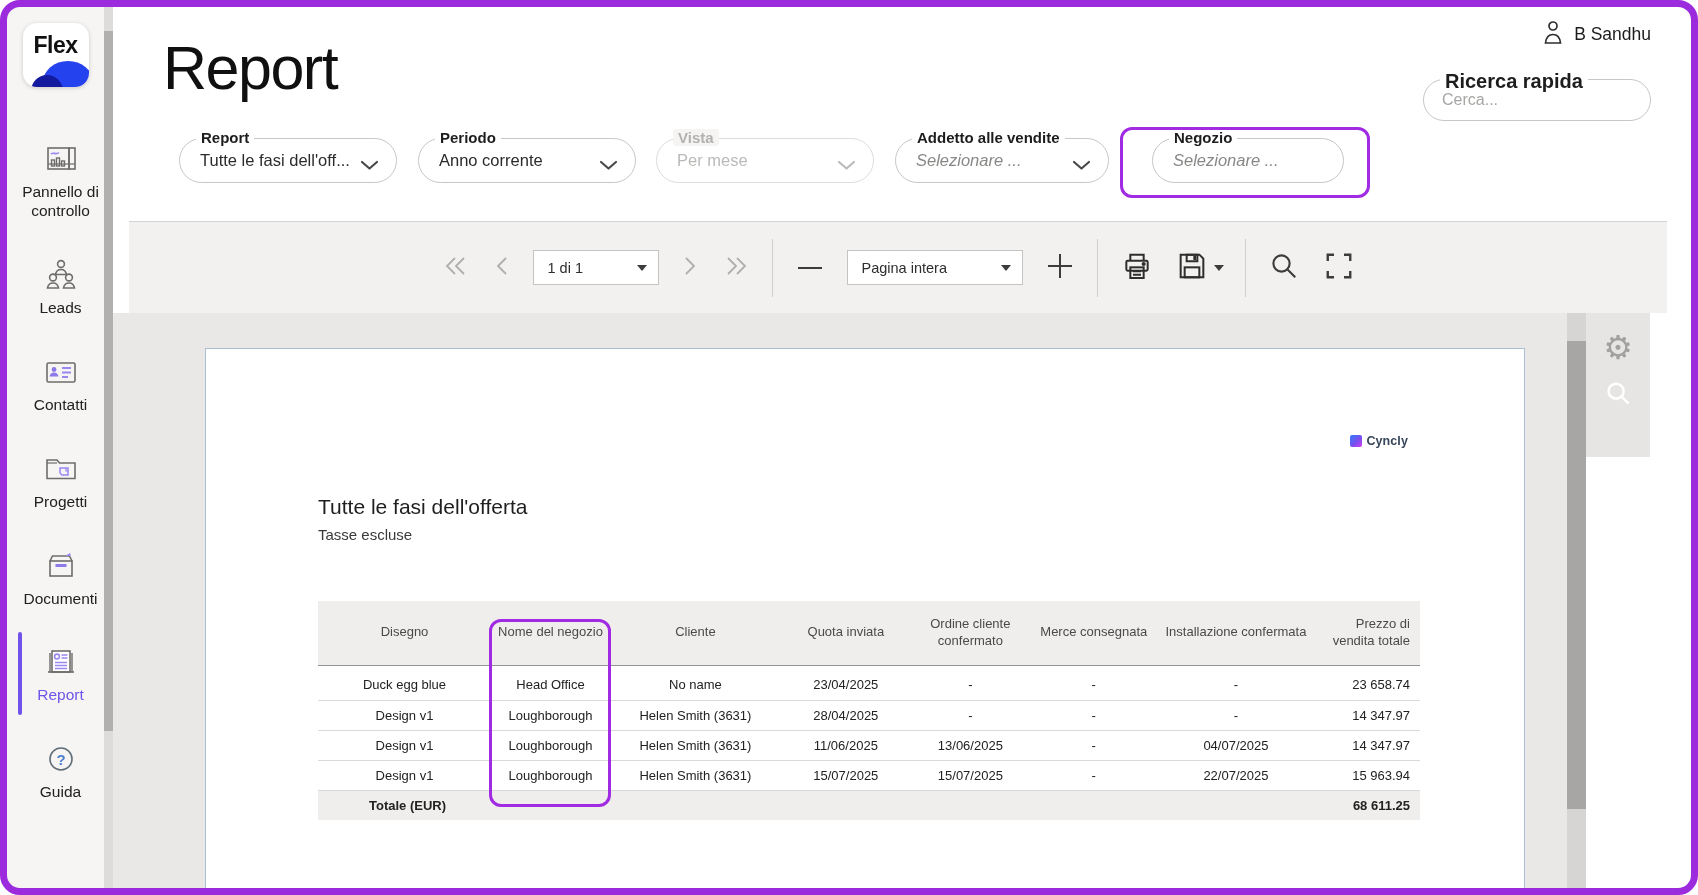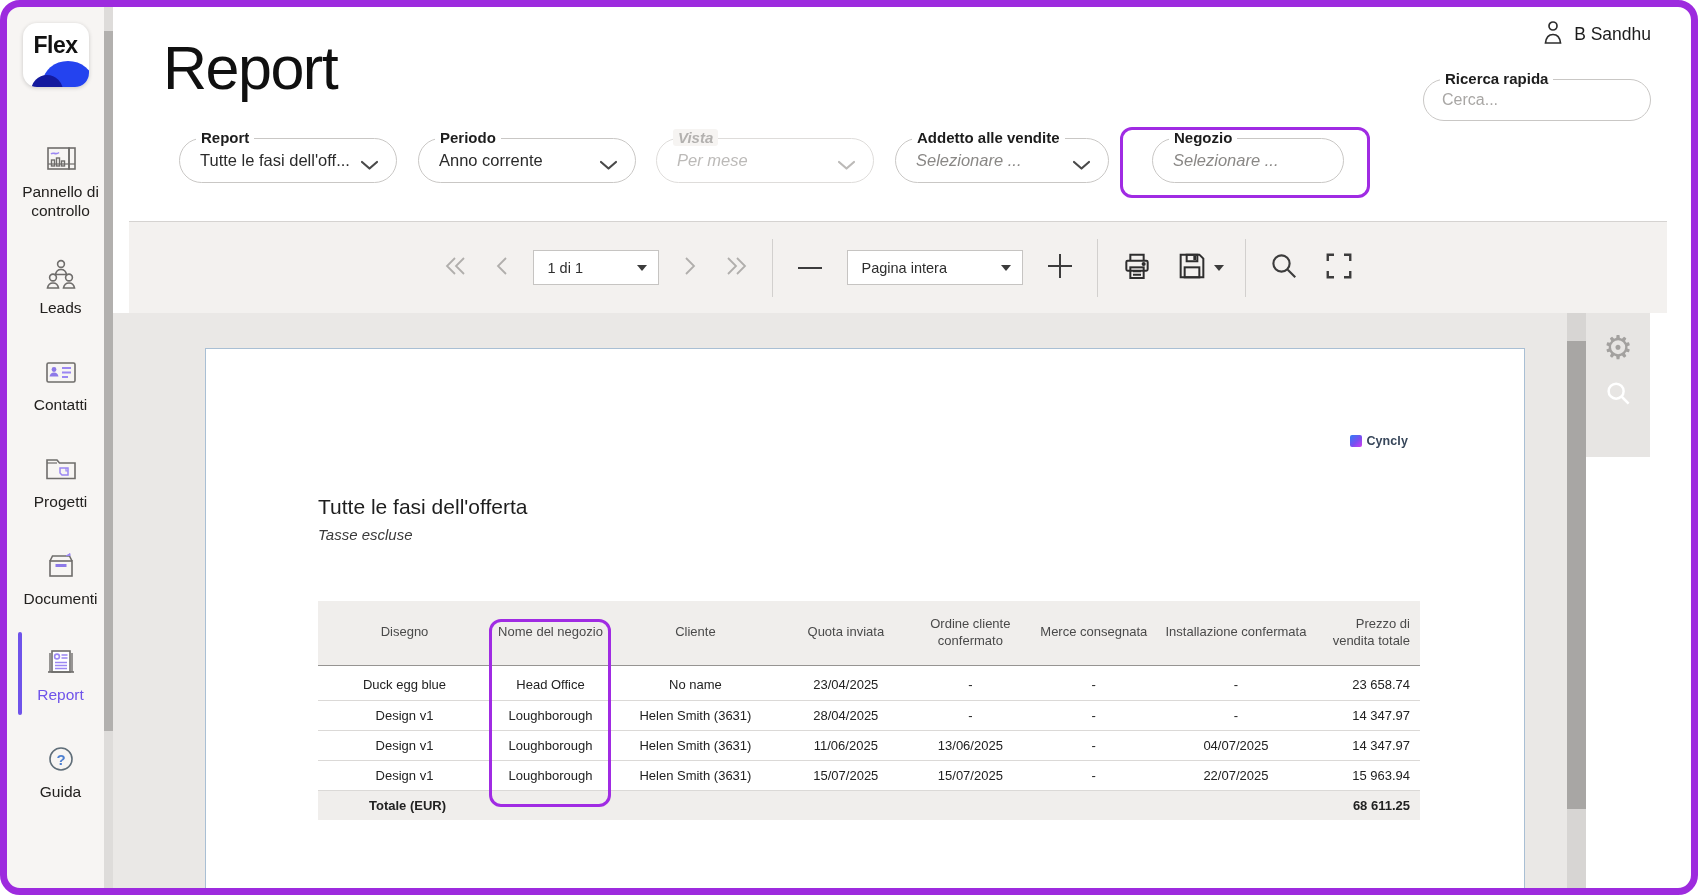--- a/index.html
+++ b/index.html
@@ -26,38 +26,38 @@
   .nav-icon svg{display:block;}
   .sb-scroll{position:absolute;left:104px;top:7px;bottom:7px;width:9px;background:#dedcda;z-index:5;cursor:pointer;}
   .sb-scroll .thumb{position:absolute;left:0;width:9px;top:24px;height:700px;background:#b2b0ae;}
 
   
   .main{position:absolute;left:113px;top:7px;right:7px;bottom:7px;background:#fff;border-radius:0 12px 12px 0;overflow:hidden;}
   .user-chip{position:absolute;top:12px;right:40px;display:flex;align-items:center;gap:9px;cursor:pointer;}
   .user-name{font-size:17.5px;color:#1c1c1c;}
   .page-title{position:absolute;left:50px;top:26px;font-size:61px;font-weight:500;letter-spacing:-1.5px;color:#101010;}
   .quick-search{position:absolute;top:72px;right:40px;width:228px;height:42px;border:1px solid #c9c7c5;border-radius:21px;background:#fff;}
-  .quick-search .qs-label{position:absolute;top:-10px;left:16px;background:#fff;padding:0 5px;font-size:15px;font-weight:700;color:#1d1d1d;}
+  .quick-search .qs-label{position:absolute;top:-10px;left:16px;background:#fff;padding:0 5px;font-size:20px;font-weight:700;color:#1d1d1d;}
   .quick-search input{width:100%;height:100%;border:none;outline:none;background:transparent;border-radius:21px;padding:0 18px;font-size:16px;color:#333;font-family:inherit;}
   .quick-search input::placeholder{color:#a8a6a4;}
 
   
   .filters{position:absolute;left:66px;top:131px;height:48px;width:1420px;}
   .pill{position:absolute;top:0;height:45px;border:1px solid #c9c7c5;border-radius:23px;background:#fff;display:flex;align-items:center;padding:0 42px 0 20px;cursor:pointer;}
   .pill .lbl{position:absolute;top:-10px;left:16px;background:#fff;padding:0 5px;font-size:15px;font-weight:700;color:#1d1d1d;white-space:nowrap;}
   .pill .val{font-size:16.5px;color:#2b2b2b;white-space:nowrap;overflow:hidden;text-overflow:ellipsis;}
   .pill .chev{position:absolute;right:17px;top:18px;}
   .pill.placeholder .val{font-style:italic;color:#8a8886;}
   .pill.disabled{border-color:#dedcda;cursor:default;}
   .pill.disabled .lbl{color:#b3b1af;background:#f6f4f2;border-radius:3px;}
   .pill.disabled .val{color:#bcbab8;}
   .pill.disabled .chev polyline{stroke:#bcbab8;}
   .f-report{left:0;width:218px;}
   .f-periodo{left:239px;width:218px;}
-  .f-vista{left:477px;width:218px;font-style:italic;}
+  .f-vista{left:477px;width:218px;}
   .f-addetto{left:716px;width:214px;}
   .f-negozio{left:973px;width:192px;}
   .annot{position:absolute;border:3px solid #A02BE3;border-radius:12px;pointer-events:none;z-index:20;}
   .annot-negozio{left:941px;top:-11px;width:250px;height:71px;}
 
   
   .toolbar{position:absolute;left:16px;top:214px;width:1538px;height:92px;background:#f3f1ef;border-top:1px solid #d5d3d1;display:flex;align-items:center;justify-content:center;gap:21px;}
   .tb-btn{background:none;border:none;display:flex;align-items:center;justify-content:center;cursor:pointer;padding:2px;}
   .tb-select{height:35px;background:#fff;border:1px solid #c6c4c2;display:flex;align-items:center;justify-content:space-between;padding:0 11px 0 14px;font-size:14.5px;color:#2e2e2e;cursor:pointer;}
   .sel-page{width:126px;}
@@ -66,21 +66,21 @@
   .tb-sep{width:1px;height:58px;background:#d2d0ce;}
   .save-wrap{display:flex;align-items:center;gap:6px;}
 
   
   .viewer{position:absolute;left:0;top:306px;width:1454px;bottom:0;background:#eae8e6;overflow:hidden;}
   .doc-page{position:absolute;left:92px;top:35px;width:1320px;height:820px;background:#fff;border:1px solid #a9bfd4;}
   .brand{position:absolute;top:85px;right:116px;display:flex;align-items:center;gap:4px;}
   .brand-mark{width:12px;height:12px;border-radius:2px;background:linear-gradient(135deg,#2f7df6 0%,#7a4ff0 55%,#d23df0 100%);}
   .brand-name{font-size:12.5px;font-weight:700;color:#37465a;letter-spacing:.1px;}
   .doc-title{position:absolute;left:112px;top:146px;font-size:21px;font-weight:500;color:#1e1e1e;}
-  .doc-subtitle{position:absolute;left:112px;top:177px;font-size:15px;color:#3a3a3a;font-style:italic;}
+  .doc-subtitle{position:absolute;left:112px;top:177px;font-size:15px;color:#3a3a3a;}
 
   table.report{position:absolute;left:112px;top:252px;width:1102px;border-collapse:collapse;table-layout:fixed;font-size:13px;color:#222;}
   table.report th{background:#f0eeec;font-weight:400;color:#4a4a4a;height:64px;text-align:center;vertical-align:middle;line-height:1.3;border-bottom:1px solid #969492;padding:0 6px;}
   table.report td{height:30px;text-align:center;vertical-align:middle;border-bottom:1px solid #dbd9d7;padding:0 6px;background:#fff;}
   table.report tr.spacer td{height:5px;border-bottom:none;padding:0;}
   table.report th.num,table.report td.num{text-align:right;padding-right:10px;}
   table.report tr.total td{background:#f0eeec;border-top:1px solid #a5a3a1;border-bottom:none;font-weight:700;height:30px;}
   table.report tr.total td.tlabel{text-align:center;padding-left:12px;}
   .annot-col{left:283px;top:270px;width:122px;height:188px;}
 

